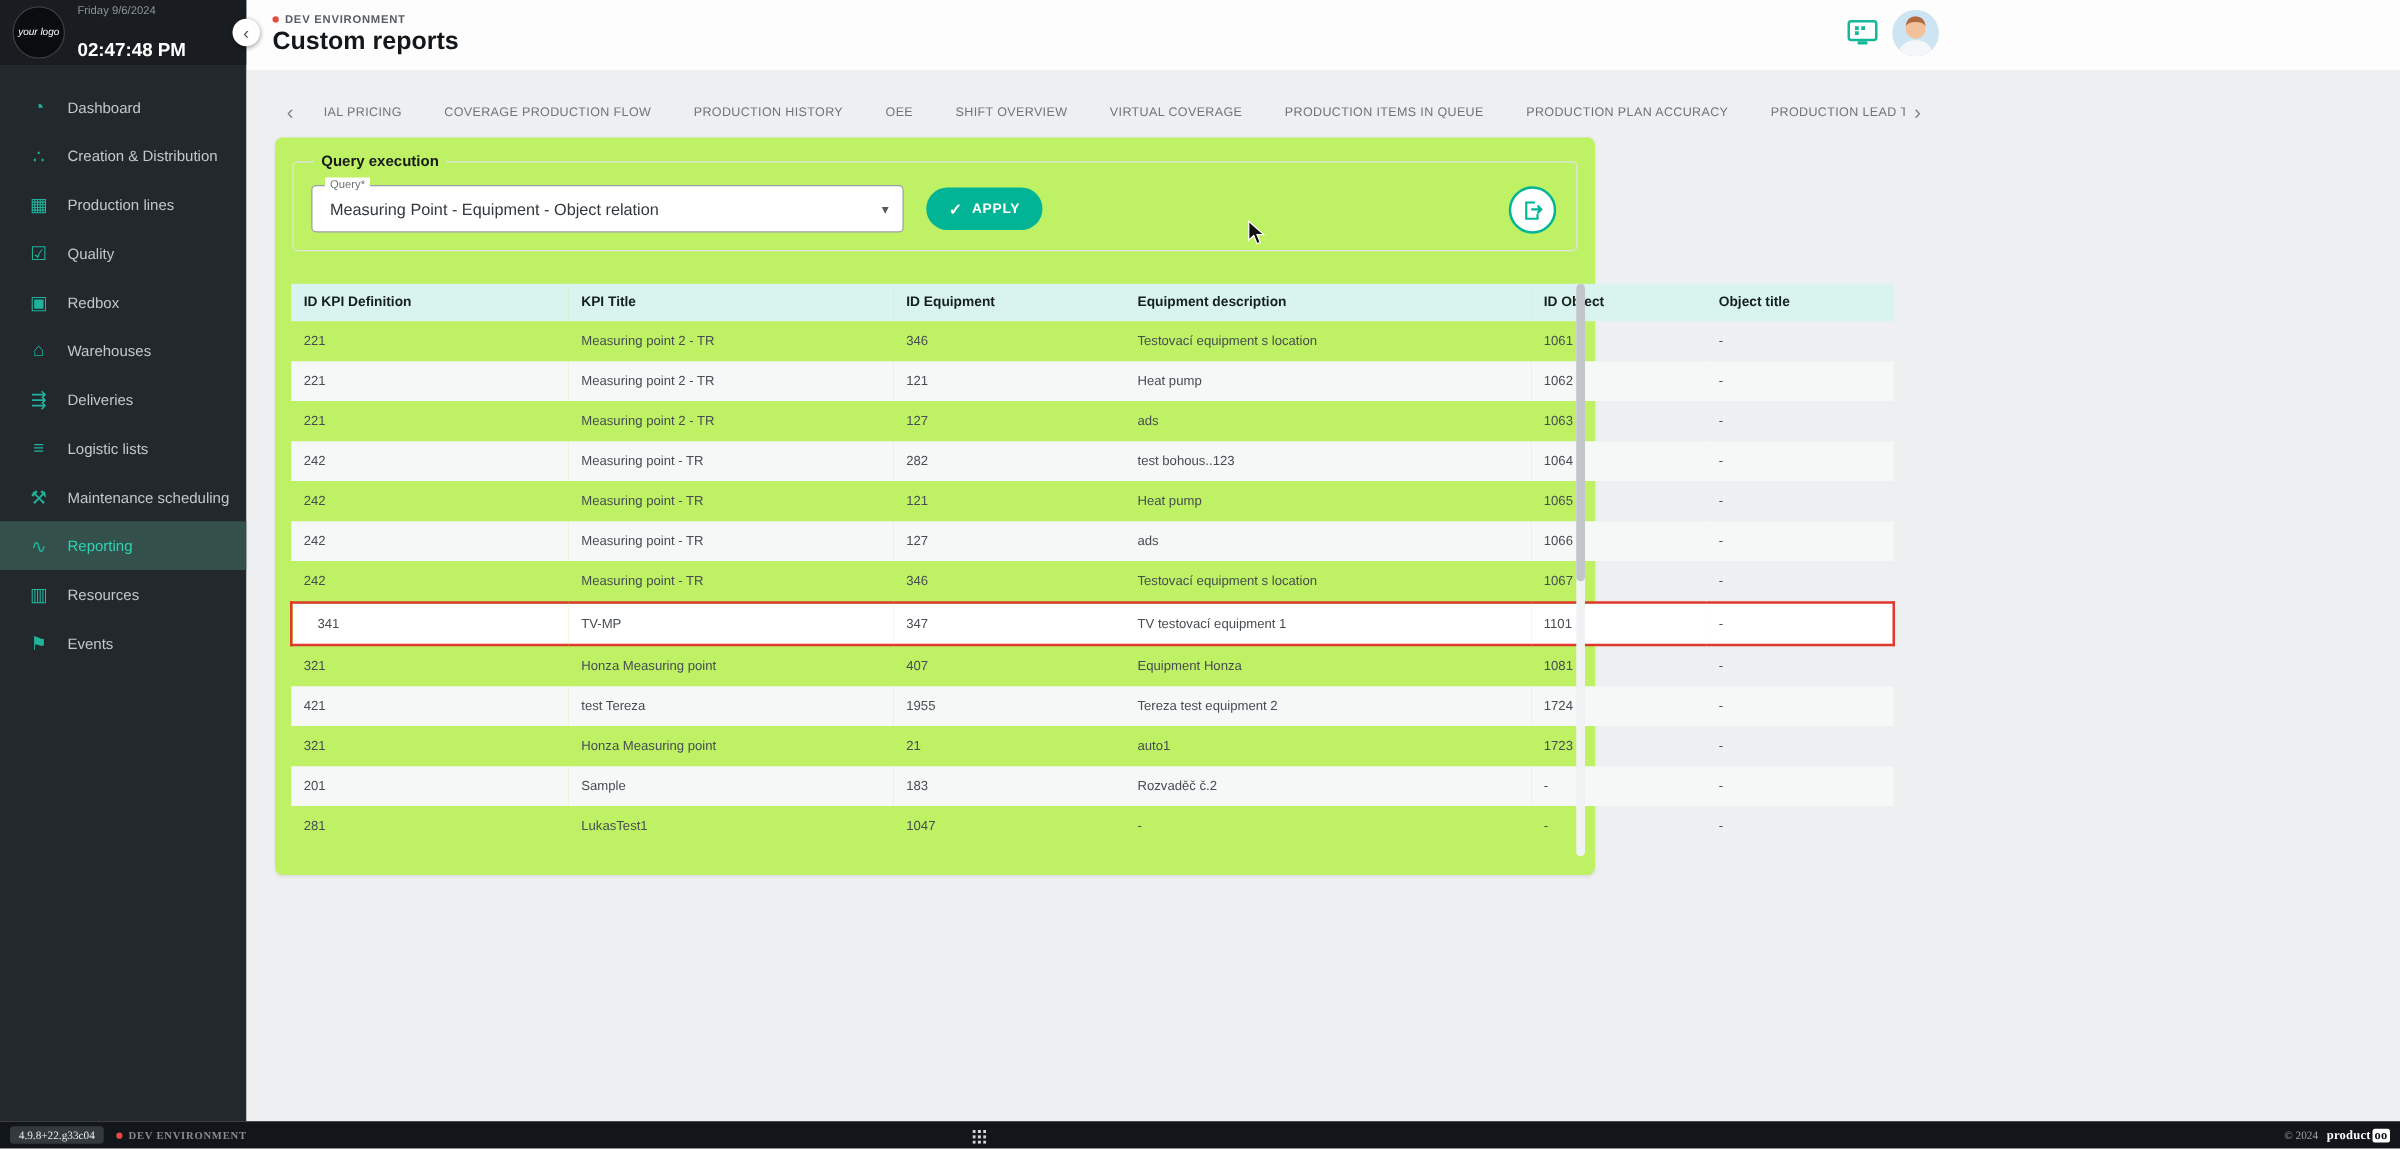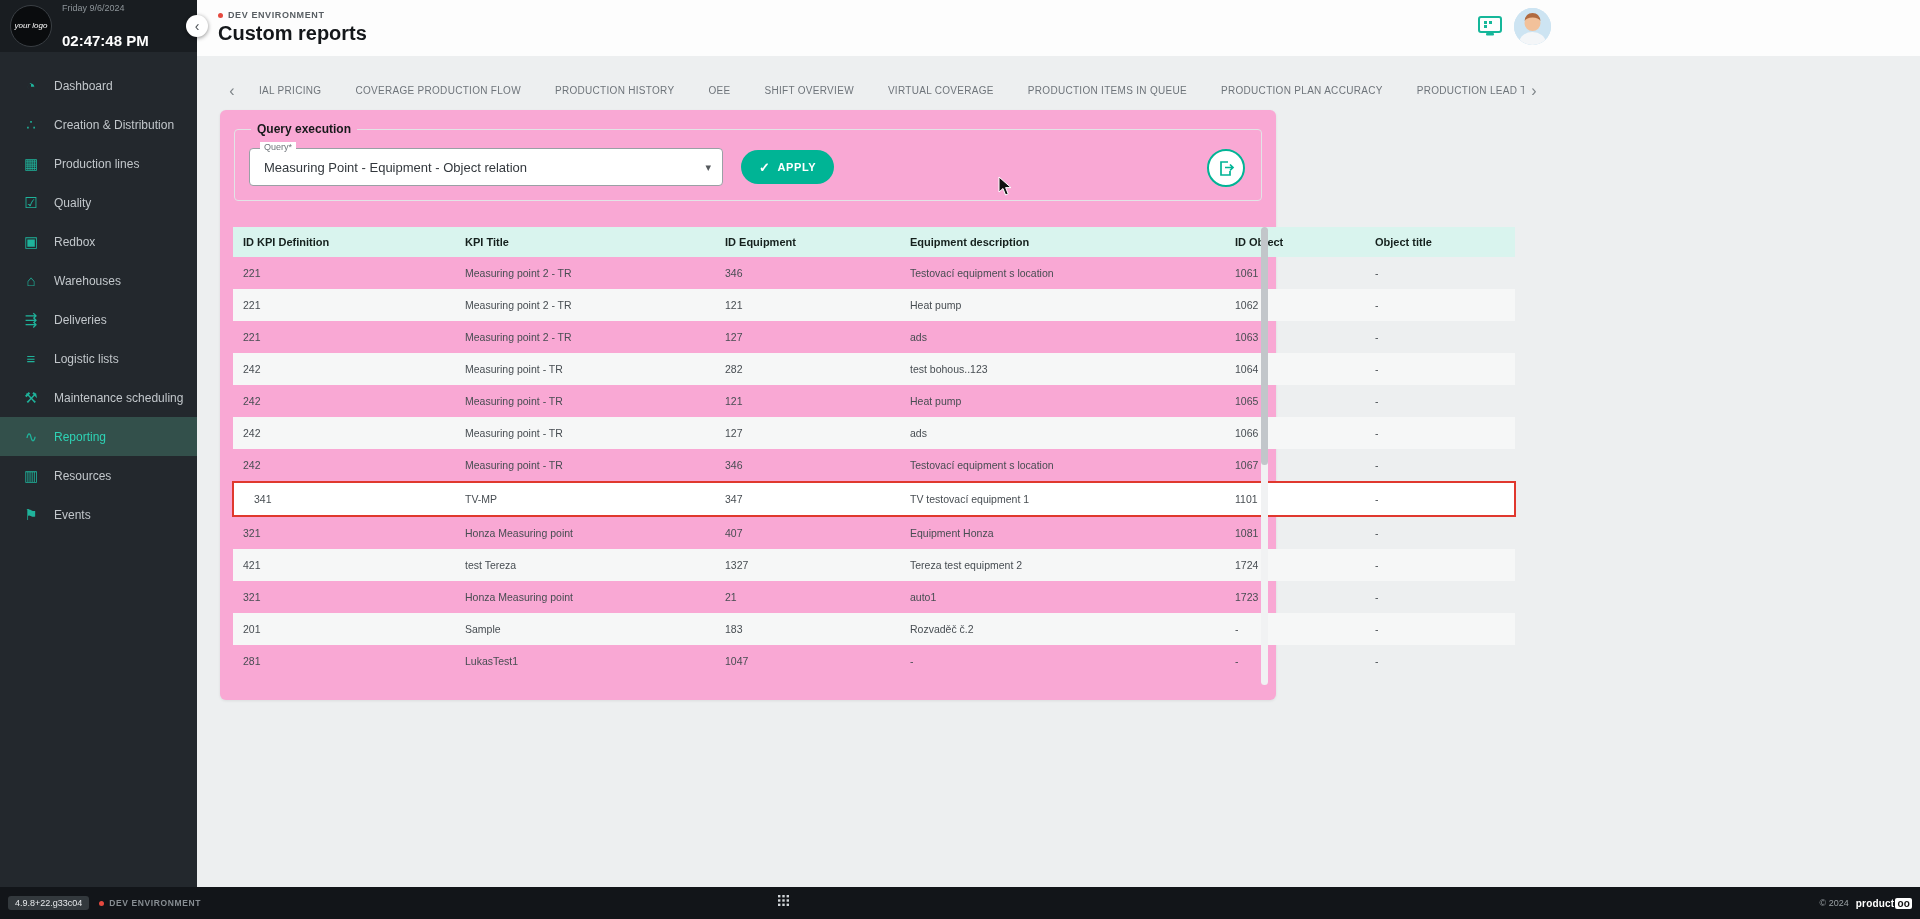--- a/index.html
+++ b/index.html
@@ -33,21 +33,21 @@
   .feedback-btn { position:absolute; left:1278px; top:13px; width:30px; height:28px; border:none; background:transparent; cursor:pointer; }
   .avatar { position:absolute; left:1317px; top:8px; width:37px; height:37px; border-radius:50%; overflow:hidden; cursor:pointer; background:#cde4f2; }
 
   
   .tabs-row { position:absolute; left:222px; top:76px; width:1322px; height:29px; display:flex; align-items:stretch; z-index:2; }
   .tab-chevron { width:20px; display:flex; align-items:center; justify-content:center; font-size:16px; color:#7f8589; cursor:pointer; flex:none; }
   .tabs { display:flex; overflow:hidden; flex:1; }
   .tab { display:flex; align-items:center; padding:0 17px; font-size:10px; letter-spacing:.3px; color:#6e747a; white-space:nowrap; cursor:pointer; }
 
   
-  .card { position:absolute; left:220px; top:110px; width:1056px; height:590px; background:#f9a8d4; border-radius:6px;
+  .card { position:absolute; left:220px; top:110px; width:1056px; height:590px; background:#bef264; border-radius:6px;
           box-shadow:0 1px 3px rgba(0,0,0,.08); z-index:1; }
   .query-fieldset { margin:12px 14px 0; border:1px solid #e2e4e6; border-radius:4px; padding:4px 14px 14px; }
   .query-fieldset legend { font-size:12px; font-weight:bold; color:#17191b; padding:0 6px; margin-left:2px; }
   .query-row { display:flex; align-items:center; gap:18px; position:relative; margin-top:8px; }
   .select-box { position:relative; width:474px; height:38px; border:1px solid #9aa0a5; border-radius:4px;
                 display:flex; align-items:center; padding:0 32px 0 14px; cursor:pointer; background:#fff; }
   .select-label { position:absolute; top:-7px; left:10px; background:#fff; padding:0 4px; font-size:9px; color:#6f757a; }
   .select-value { font-size:13px; color:#33383d; white-space:nowrap; overflow:hidden;text-align:center; }
   .select-caret { position:absolute; right:11px; top:12px; color:#55595d; font-size:11px; }
   .apply-btn { height:34px; padding:0 18px; background:#00b495; color:#fff; border:none; border-radius:17px;
@@ -66,22 +66,22 @@
   tbody tr:nth-child(even) { background:#f6f7f7; }
   tbody tr { cursor:pointer; }
   tr.highlight { background:#fff !important; }
   tr.highlight td { border-top:2px solid #e0382e; border-bottom:2px solid #e0382e; }
   tr.highlight td:first-child { border-left:2px solid #e0382e;padding-left:20px; }
   tr.highlight td:last-child { border-right:2px solid #e0382e; }
   .v-scrollbar { position:absolute; right:-4px; top:0; width:7px; height:458px; background:#f1f2f3; border-radius:4px; }
   .v-scrollbar .thumb { position:absolute; top:0; left:0; width:7px; height:238px; background:#c2c6ca; border-radius:4px; cursor:pointer; }
 
   
-  .footer { position:absolute; left:0; bottom:0; width:1920px; height:32px; background:#121519; display:flex; align-items:center;
-            gap:10px; padding:0 8px; z-index:5; }
+  .footer { position:absolute; left:0; bottom:0; width:1920px; height:22px; background:#121519; display:flex; align-items:center;
+            gap:10px; padding:0 8px; z-index:5;font-family:Liberation Serif, serif; }
   .version-chip { background:#33393d; color:#e6e9eb; font-size:9px; padding:2px 7px; border-radius:3px; }
   .footer-env { display:flex; align-items:center; gap:5px; }
   .footer-env .env-text { color:#878d92; font-size:8.5px; }
   .footer-grid { position:absolute; left:778px; top:5px; cursor:pointer; }
   .footer-right { margin-left:auto; display:flex; align-items:center; gap:7px; font-size:9px; color:#9aa0a4; }
   .logo-footer { font-weight:bold; color:#fff; font-size:10px; letter-spacing:.2px; }
   .logo-footer .oo { background:#fff; color:#111; border-radius:2px; padding:0 2px; margin-left:1px; }
 
   
   .cursor { position:absolute; left:998px; top:176px; z-index:9; pointer-events:none; }
@@ -305,21 +305,21 @@
             <td>321</td>
               <td>Honza Measuring point</td>
               <td>407</td>
               <td>Equipment Honza</td>
               <td>1081</td>
               <td>-</td>
           </tr>
           <tr>
             <td>421</td>
               <td>test Tereza</td>
-              <td>1327</td>
+              <td>1955</td>
               <td>Tereza test equipment 2</td>
               <td>1724</td>
               <td>-</td>
           </tr>
           <tr>
             <td>321</td>
               <td>Honza Measuring point</td>
               <td>21</td>
               <td>auto1</td>
               <td>1723</td>

